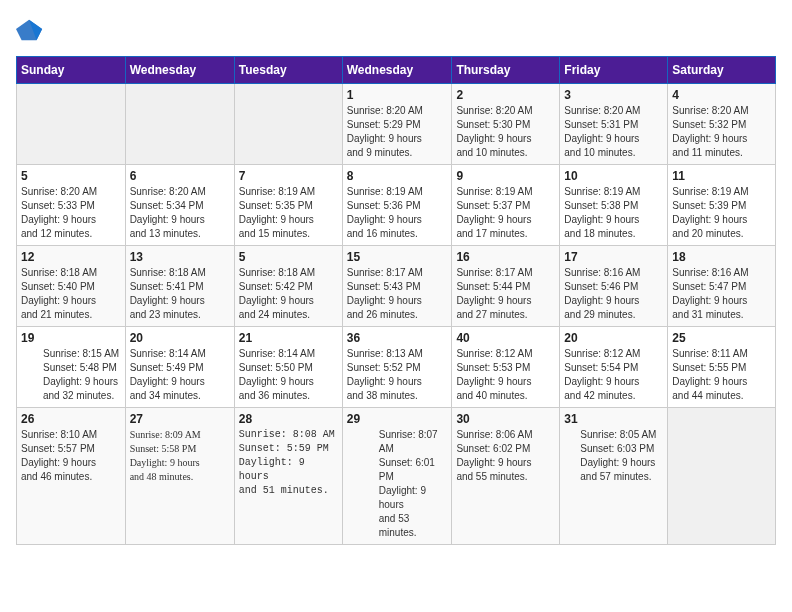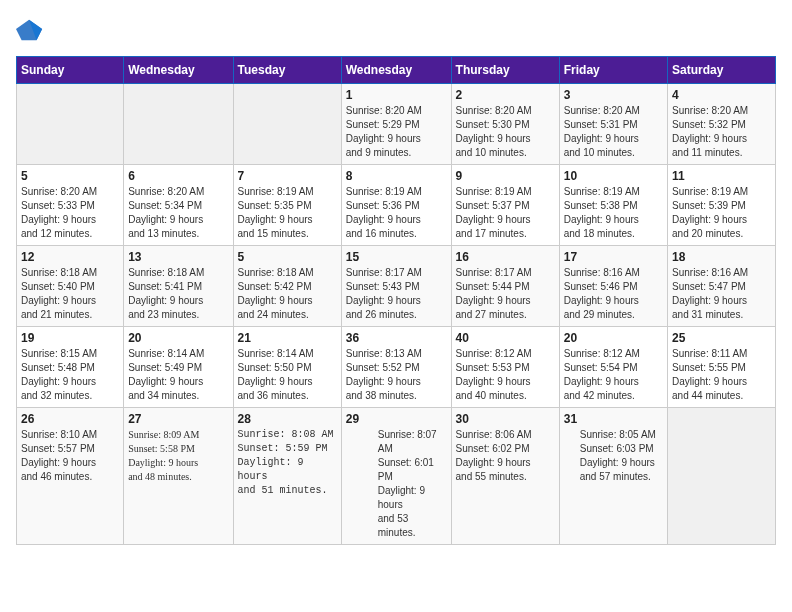--- a/index.html
+++ b/index.html
@@ -250,21 +250,21 @@
           <div class="day-number">18</div>
           <div class="day-info" style="white-space: pre-line;">Sunrise: 8:16 AM
 Sunset: 5:47 PM
 Daylight: 9 hours
 and 31 minutes.</div>
         </td>
       </tr>
       <tr>
         <td>
           <div class="day-number">19</div>
-          <div class="day-info" style="white-space: pre-line;">Sunrise: 8:15 AM
+          <div class="day-info" style="white-space: pre-line; margin-left: 22px;">Sunrise: 8:15 AM
 Sunset: 5:48 PM
 Daylight: 9 hours
 and 32 minutes.</div>
         </td>
         <td>
           <div class="day-number">20</div>
           <div class="day-info" style="white-space: pre-line;">Sunrise: 8:14 AM
 Sunset: 5:49 PM
 Daylight: 9 hours
 and 34 minutes.</div>

